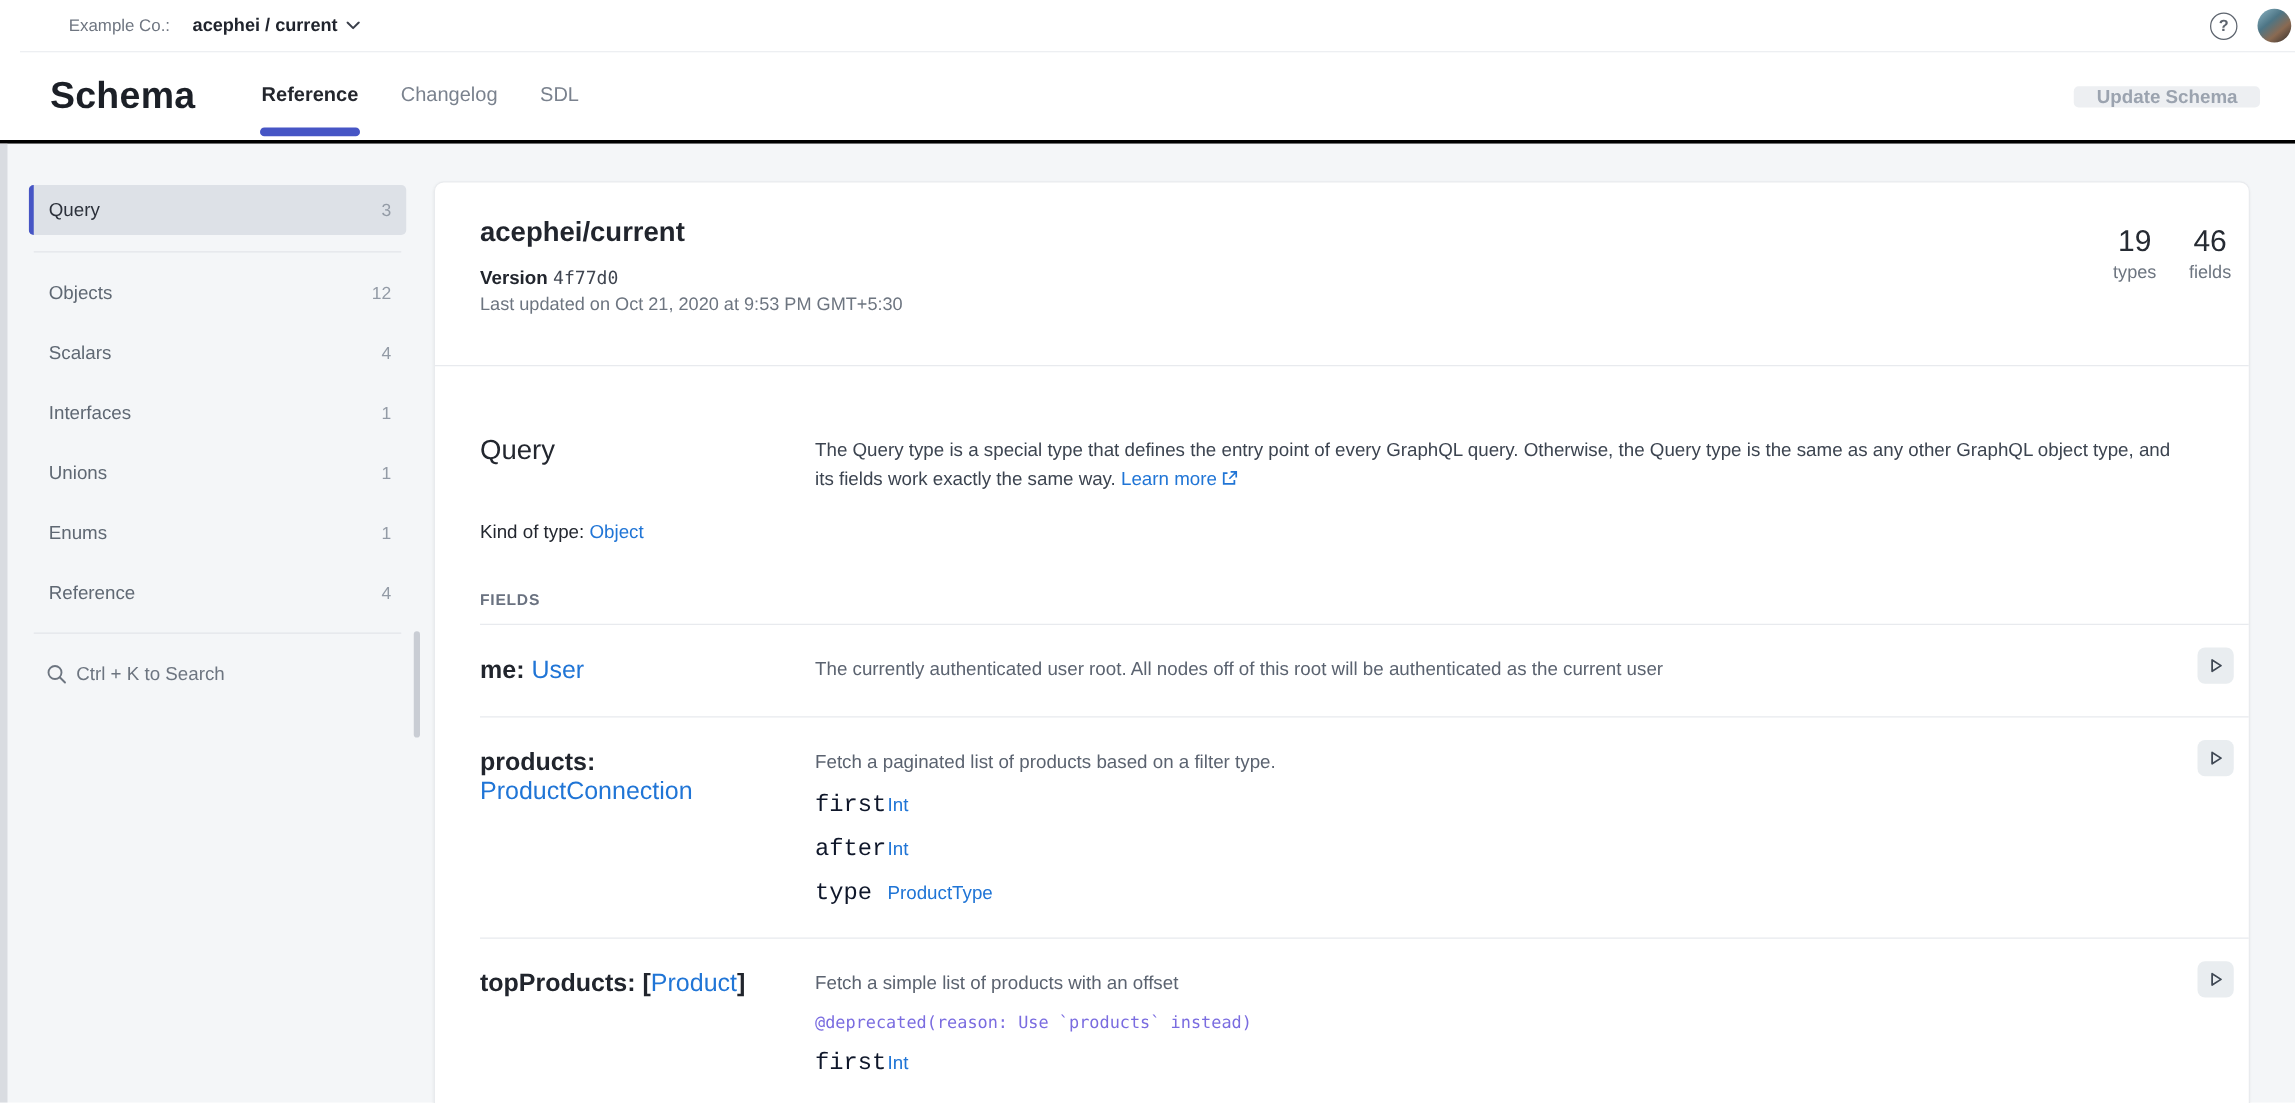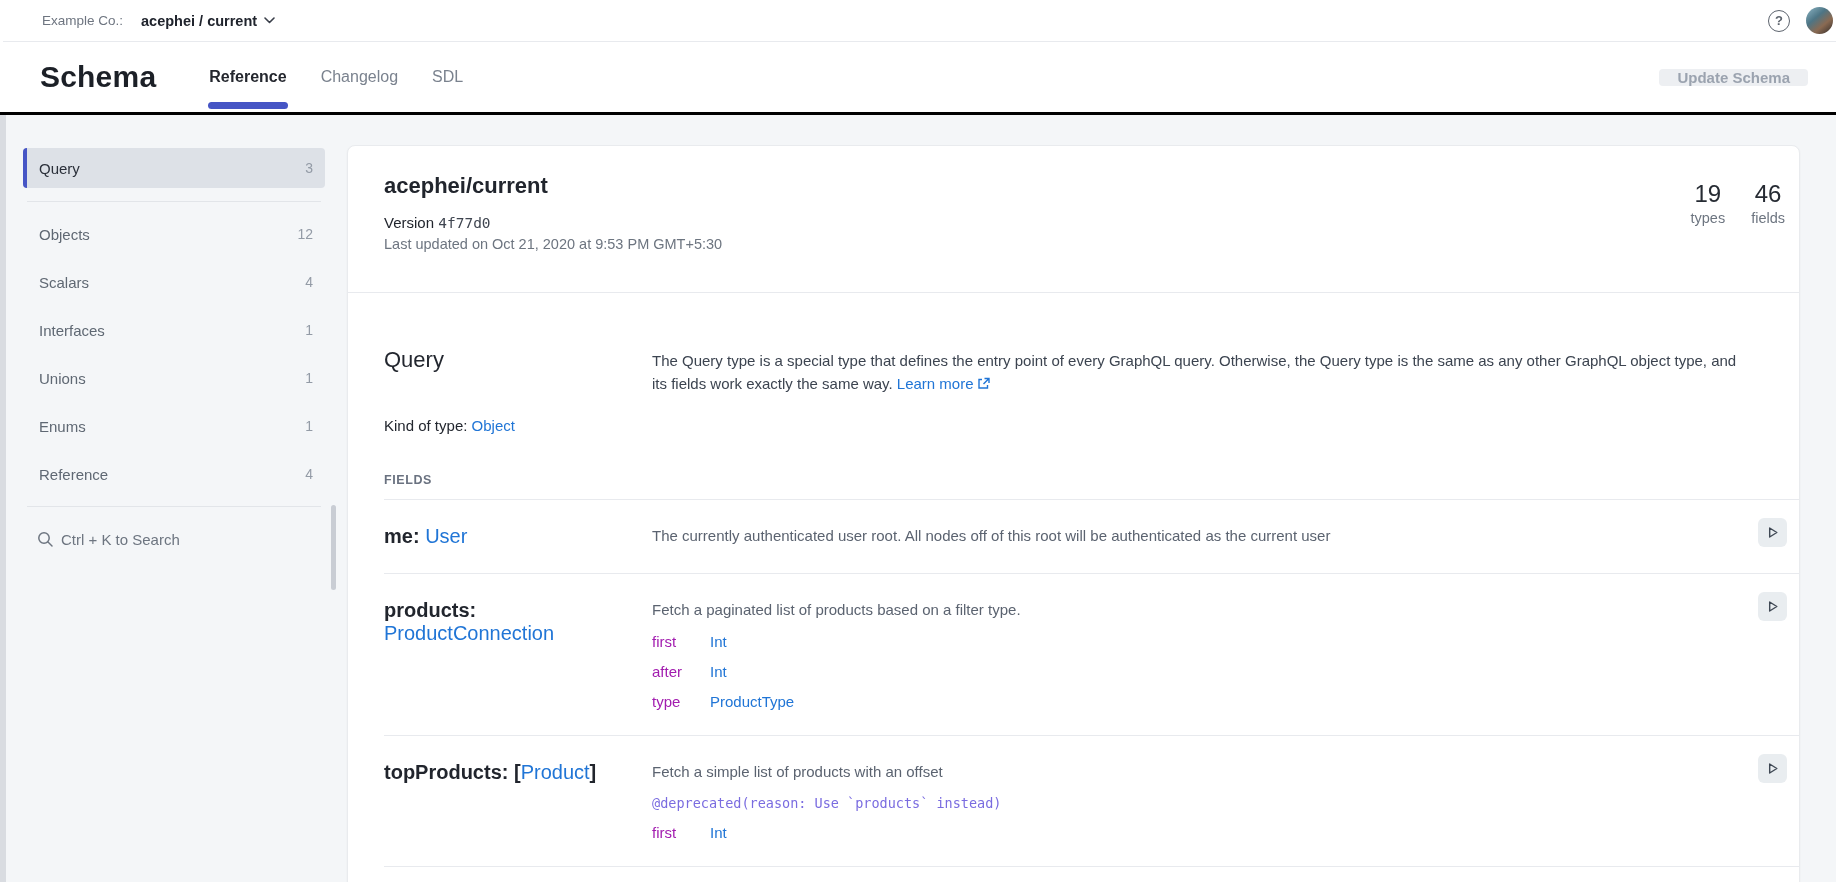--- a/index.html
+++ b/index.html
@@ -1,20 +1,20 @@
 <!DOCTYPE html>
 <html><head>
 <meta charset="utf-8">
 <style>
   * { margin:0; padding:0; box-sizing:border-box; }
   html,body { width:1836px; height:882px; overflow:hidden;
     font-family:"Liberation Sans", sans-serif; background:#fff; color:#23272f; }
 
   
-  .topbar { position:absolute; top:0; left:3px; right:0; height:42px; background:#fff;
+  .topbar { position:absolute; top:0; left:16px; right:0; height:42px; background:#fff;
     border-bottom:1px solid #e8eaee; display:flex; align-items:center; padding:0 16px 0 39px; }
   .org-label { font-size:13.5px; color:#6e7580; }
   .graph-selector { display:flex; align-items:center; gap:7px; margin-left:18px; cursor:pointer; }
   .graph-selector .gname { font-size:14.5px; font-weight:700; color:#20242d; }
   .topbar-right { margin-left:auto; display:flex; align-items:center; gap:16px; }
   .help-btn { width:22px; height:22px; border-radius:50%; border:1.6px solid #5d646e;
     color:#5d646e; font-size:13px; font-weight:700; display:flex; align-items:center;
     justify-content:center; background:#fff; }
   .avatar { width:27px; height:27px; border-radius:50%; margin-right:-13px;
     background:radial-gradient(circle at 35% 30%, #9fc3cf 0%, #5e87а0 30%, #8a6a52 55%, #35302c 100%);
@@ -51,21 +51,21 @@
   .side-scrollthumb { position:absolute; left:331px; top:390px; width:5px; height:85px;
     border-radius:3px; background:#c9cdd4; }
 
   
   .card { position:absolute; left:347px; top:30px; width:1453px; bottom:-12px; background:#fff;
     border:1px solid #e9ebee; border-radius:8px 8px 0 0; box-shadow:0 1px 2px rgba(40,50,60,.05); }
   .card-header { position:relative; padding:27px 36px 0 36px; height:147px;
     border-bottom:1px solid #e8eaee; }
   .graph-title { font-size:22px; font-weight:700; color:#21252d; }
   .version-line { margin-top:15px; font-size:15px; color:#21252d; }
-  .version-line .vlabel { font-weight:400; }
+  .version-line .vlabel { font-weight:700; }
   .version-line .vvalue { font-family:"DejaVu Sans Mono", monospace; font-size:14.5px; color:#3f4550; }
   .updated-line { margin-top:5px; font-size:14.5px; color:#6d7580; }
   .stats { position:absolute; right:14px; top:34px; display:flex; gap:26px; }
   .stat { text-align:center; }
   .stat .num { font-size:24px; color:#262b33; }
   .stat .lbl { font-size:14.5px; color:#6d7580; margin-top:2px; }
 
   
   .type-section { padding:54px 0 0 36px; }
   .section-head { display:flex; }
@@ -81,21 +81,21 @@
 
   .field-row { position:relative; display:flex; padding:25px 60px 25px 0;
     border-bottom:1px solid #e8eaee; }
   .field-name { font-size:20px; font-weight:700; color:#21252d; padding-right:20px; }
   .field-name .link { font-weight:400; }
   .field-main { flex:1; }
   .field-desc { font-size:15px; color:#5b6370; line-height:21px; }
   .deprecated { margin-top:13px; font-family:"DejaVu Sans Mono", monospace;
     font-size:13.5px; color:#7a6ce0; }
   .arg-row { display:flex; align-items:baseline; margin-top:13px; }
-  .arg-name { font-family:Liberation Sans, sans-serif; font-size:15px; color:#a21caf;
+  .arg-name { font-family:Liberation Mono, monospace; font-size:19px; color:#0f172a;
     width:58px; flex:0 0 58px; }
   .arg-type { font-size:15px; }
   .play-btn { position:absolute; right:12px; top:18px; width:29px; height:29px; border:none;
     border-radius:6px; background:#e9edf0; display:flex; align-items:center; justify-content:center;
     cursor:pointer; }
 </style>
 </head>
 <body>
 
 <div class="topbar">

